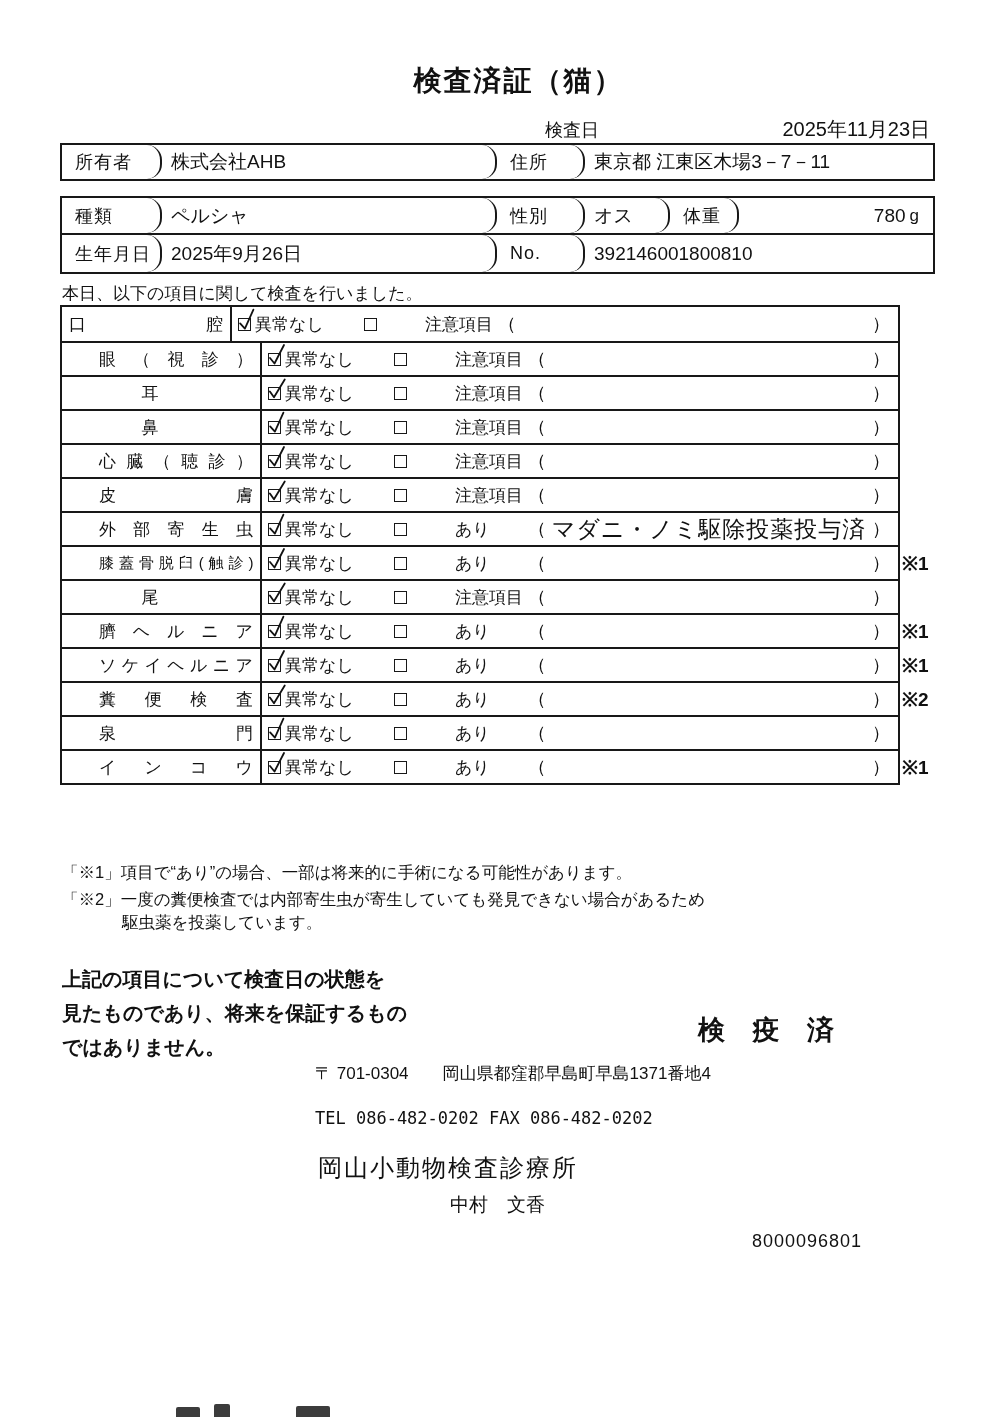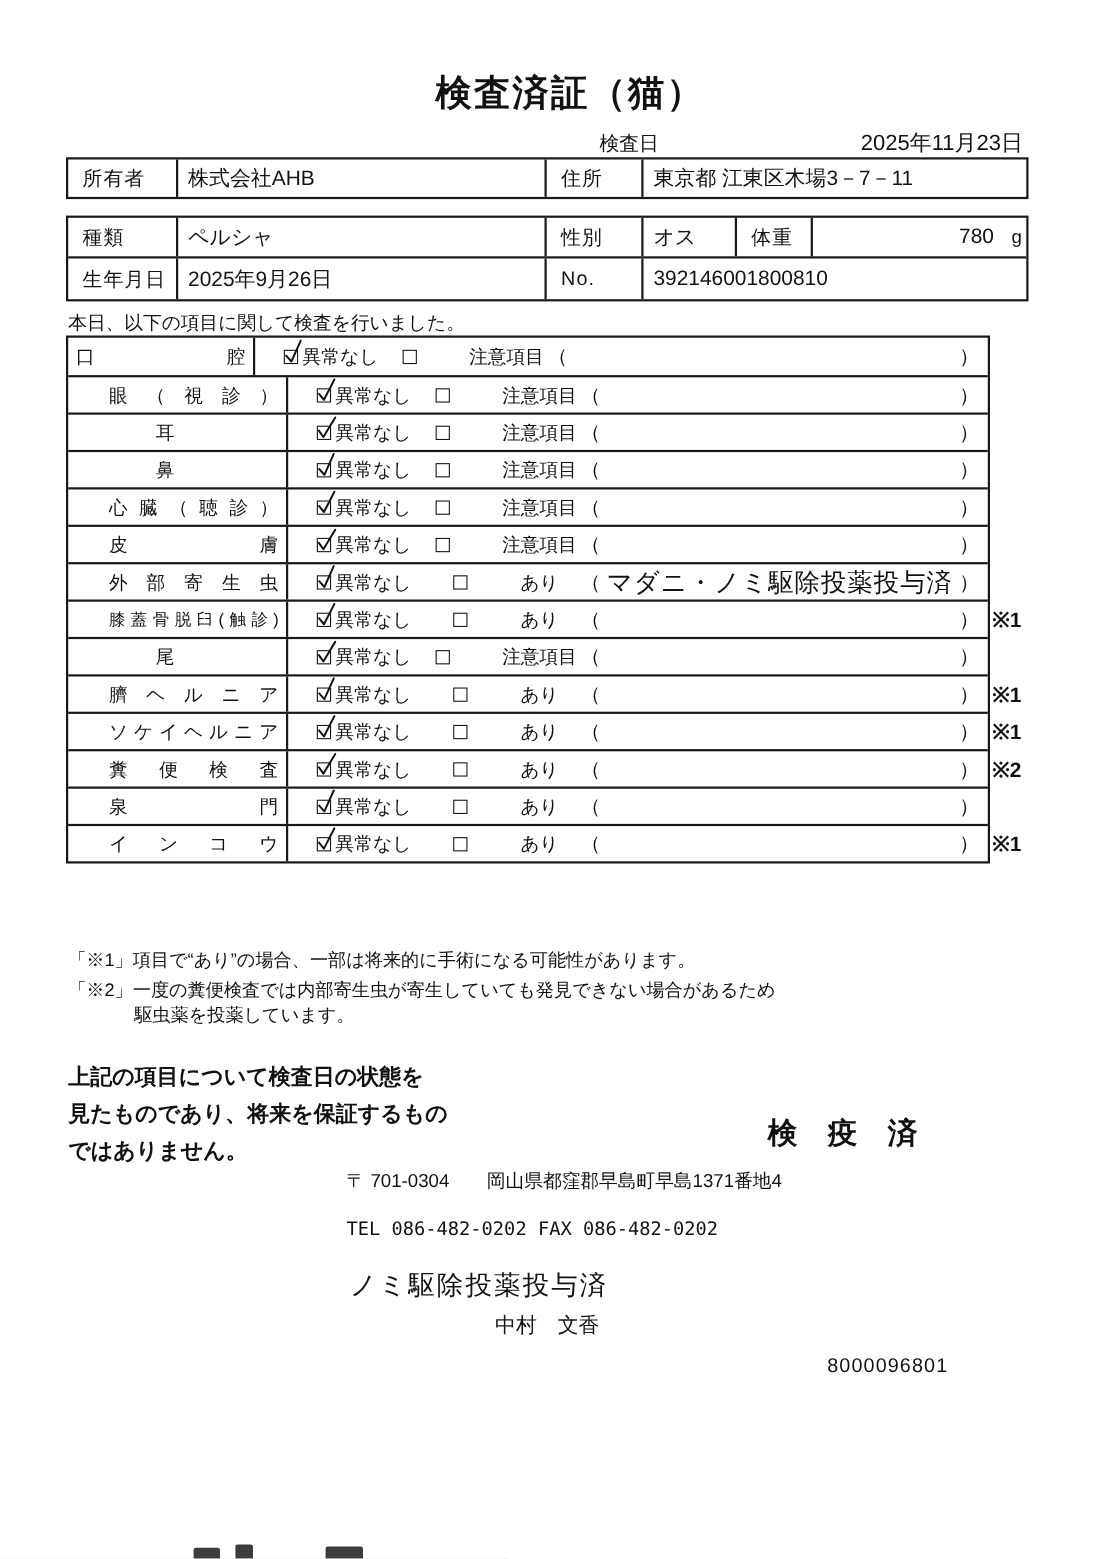--- a/index.html
+++ b/index.html
@@ -10,65 +10,65 @@
     margin:0 auto;
     background:#ffffff;
     font-family:"Liberation Sans", sans-serif;
     color:#111;
     overflow:hidden;
   }
   
   .title {
     position:absolute; top:62px; left:0; right:0;
     text-align:center;
-    font-size:33px; font-weight:600; letter-spacing:2px;margin-left:37px;
+    font-size:28px; font-weight:600; letter-spacing:2px;margin-left:37px;
   }
   
   .insp-date {
     position:absolute; top:116px; left:545px; width:385px;
     display:flex; justify-content:space-between; align-items:baseline;
   }
   .insp-date .lbl { font-size:18px; }
   .insp-date .val { font-size:20px; font-weight:500; }
   
   .tbl { position:absolute; left:60px; width:875px; border:2px solid #181818; background:#fff; }
   .trow { display:flex; align-items:stretch; }
   .cell { display:flex; align-items:center; overflow:hidden; }
-  .cell.br { border-right:2px solid #181818; }
+  .cell.br { border-right:2px solid #181818;border-radius:15px; }
   .cell.lab { padding-left:13px; font-size:18px; letter-spacing:1px; }
   .cell.val { padding-left:9px; font-size:19px; font-weight:500; }
   .owner-tbl { top:143px; height:38px; }
   .owner-tbl .trow { height:100%; }
   .pet-tbl { top:196px; }
   .pet-tbl .trow { height:37px; }
   .pet-tbl .trow.first { border-bottom:2px solid #181818; }
   .w-label { width:100px; flex:none; }
   .w-val1  { width:335px; flex:none; }
   .w-lab2  { width:88px;  flex:none; }
   .w-sex   { width:85px;  flex:none; }
   .w-wlab  { width:69px;  flex:none; }
   .w-rest  { flex:1; }
-  .weight-cell { justify-content:flex-end; padding-right:4px; gap:16px; }
+  .weight-cell { justify-content:flex-end; padding-right:14px; gap:4px; }
   .weight-cell .unit { font-size:17px; font-weight:400; }
   
   .intro { position:absolute; top:282px; left:62px; font-size:17px; }
   
   .exam-tbl { position:absolute; top:305px; left:60px; width:840px; border:2px solid #181818; background:#fff; }
   .erow { position:relative; display:flex; align-items:center; height:34px; }
   .erow + .erow { border-top:2px solid #181818;padding-left:30px; }
   .ename {
     width:170px; flex:none; align-self:stretch;
     border-right:2px solid #181818;
     display:flex; align-items:center;
     padding:0 7px; font-size:17px;
   }
   .jname { display:block; width:100%; text-align:justify; text-align-last:justify; text-justify:inter-character; }
   .cname .jname { text-align-last:center; padding-right:52px; }
   .jname.sm { font-size:15px; letter-spacing:-0.5px; }
-  .echk { display:flex; align-items:center; gap:4px; font-size:17px;justify-content:center; }
+  .echk { display:flex; align-items:center; gap:4px; font-size:17px; }
   .echk1 { width:126px; flex:none; margin-left:6px; }
   .echk2 { width:132px; flex:none;gap:48px; }
   .cb {
     position:relative; width:13px; height:13px; flex:none;
     border:1.5px solid #181818; background:#fff;
   }
   .cb.checked svg { position:absolute; left:-2px; top:-10px; width:20px; height:24px; overflow:visible; }
   .cb.checked svg path { stroke:#111; stroke-width:1.8; fill:none; stroke-linecap:round; stroke-linejoin:round; }
   .erow:nth-child(3n) .cb.checked svg { transform:rotate(4deg); }
   .erow:nth-child(3n+1) .cb.checked svg { transform:rotate(-3deg); }
@@ -489,21 +489,21 @@
     <div>ではありません。</div>
   </div>
 
   <div class="stamp">検 疫 済</div>
 
   <div class="postal-line">
     <span>〒 701-0304</span>
     <span>岡山県都窪郡早島町早島1371番地4</span>
   </div>
   <div class="tel-line">TEL 086-482-0202  FAX 086-482-0202</div>
-  <div class="clinic-name">ノミ駆除投薬投与済</div>
+  <div class="clinic-name">岡山小動物検査診療所</div>
   <div class="vet-name">中村　文香</div>
   <div class="doc-code">8000096801</div>
 
   <div class="artifact a1"></div>
   <div class="artifact a2"></div>
   <div class="artifact a3"></div>
 
 </div>
 
 </body></html>

